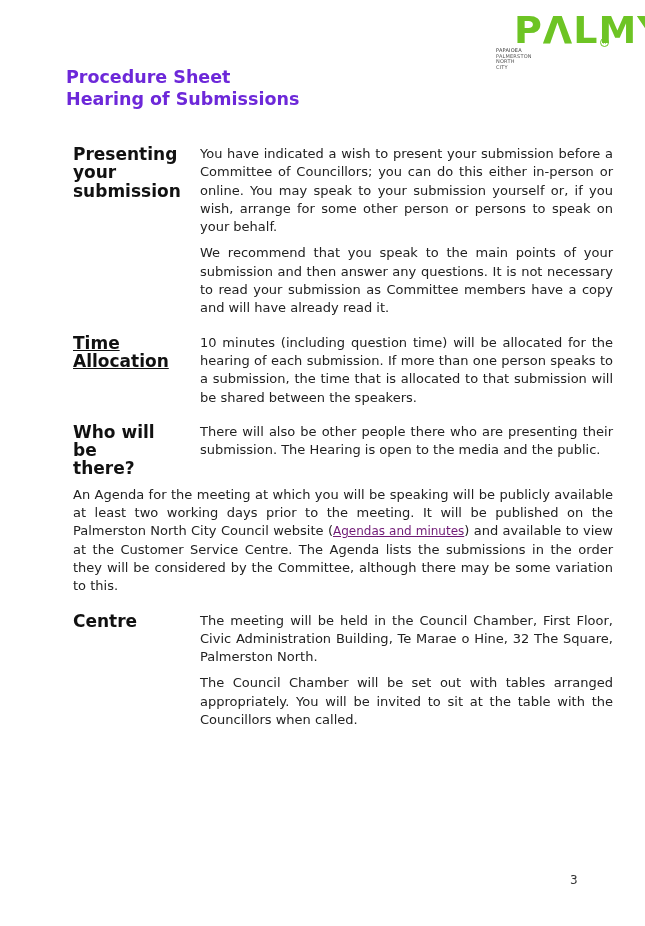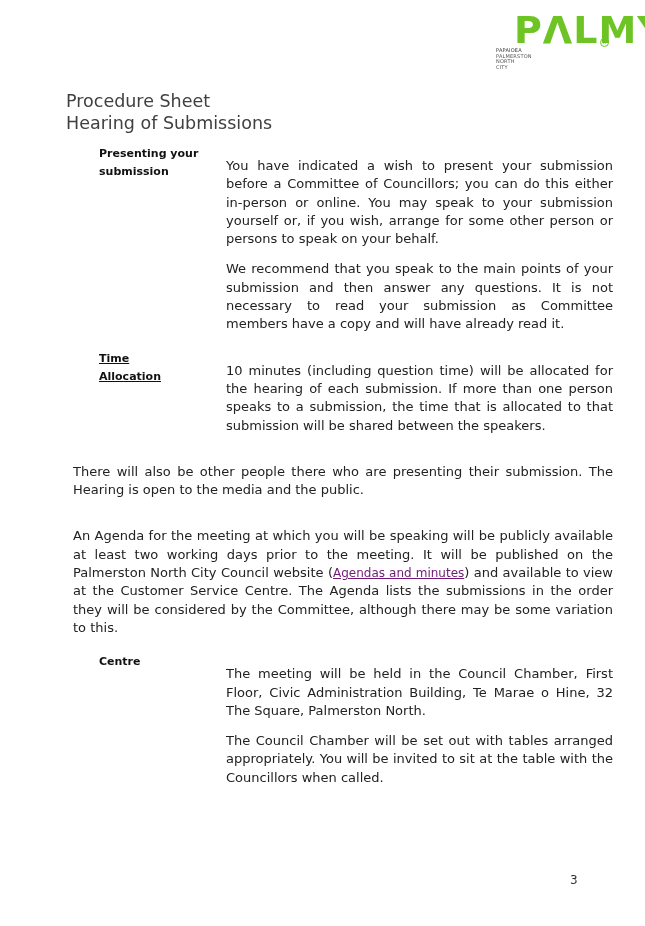--- a/index.html
+++ b/index.html
@@ -7,27 +7,27 @@
            font-family: "DejaVu Sans", sans-serif; color: #1a1a1a; }
     .logo { position: absolute; left: 470px; top: 8px; width: 150px; height: 60px; }
     .logo-word { position: absolute; left: 0; top: 0; font-family: "DejaVu Sans", sans-serif;
                  font-weight: bold; font-size: 38px; letter-spacing: 1px; color: #6dc424; line-height: 44px; margin-left: 44px; }
     .logo-reg { position: absolute; left: 130px; top: 30px; width: 7px; height: 7px; border: 1px solid #6dc424;
                 border-radius: 50%; font-size: 5px; line-height: 7px; text-align: center; color: #6dc424; }
     .logo-sub { position: absolute; left: 26px; top: 40px; font-size: 5px; line-height: 5.5px; color: #555; letter-spacing: 0.2px; }
     .logo-sub div:first-child { color: #333; }
 
     .title { position: absolute; left: 66px; top: 66px; font-size: 17.5px; line-height: 22px;
-             font-weight: normal; color: #404040; margin-top: 24px; }
+             font-weight: bold; color: #6d28d9; }
 
     .sections { position: absolute; left: 73px; top: 145px; width: 540px; }
     .section { display: flex; margin-bottom: 8px; }
-    .label { width: 127px; flex: none; font-weight: bold; font-size: 11px; line-height: 18.3px; color: #111; margin-left: 26px; }
+    .label { width: 127px; flex: none; font-weight: bold; font-size: 17px; line-height: 18.3px; color: #111; }
     .content { flex: 1; }
-    .para { font-size: 13px; line-height: 18.3px; text-align: justify; margin: 12px 0 8px 0; color: #222; }
+    .para { font-size: 13px; line-height: 18.3px; text-align: justify; margin: 0 0 8px 0; color: #222; }
     .para a { color: #701a75; text-decoration: underline; font-size: 12px; }
 
     .page-number { position: absolute; left: 570px; top: 873px; font-size: 12px; color: #333; }
   </style>
 </head>
 <body>
 
 <div class="logo">
   <div class="logo-word">PΛLMY</div>
   <div class="logo-reg">R</div>
@@ -55,20 +55,21 @@
   </div>
 
   <div class="section">
     <div class="label" style="width:90px;margin-right:37px;text-decoration:underline;">Time Allocation</div>
     <div class="content">
       <p class="para">10 minutes (including question time) will be allocated for the hearing of each submission.  If more than one person speaks to a submission, the time that is allocated to that submission will be shared between the speakers.</p>
     </div>
   </div>
 
   <div class="section">
+    <div class="label" style="width:90px;margin-right:37px;">Who will be there?</div>
     <div class="content">
       <p class="para">There will also be other people there who are presenting their submission.  The Hearing is open to the media and the public.</p>
     </div>
   </div>
 
   <div class="section">
     <div class="content">
       <p class="para"><span>An Agenda for the meeting at which you will be speaking will be publicly available at least two working days prior to the meeting.  It will be published on the Palmerston North City Council website (</span><a href="#">Agendas and minutes</a><span>) and available to view at the Customer Service Centre.  The Agenda lists the submissions in the order they will be considered by the Committee, although there may be some variation to this.</span></p>
     </div>
   </div>

